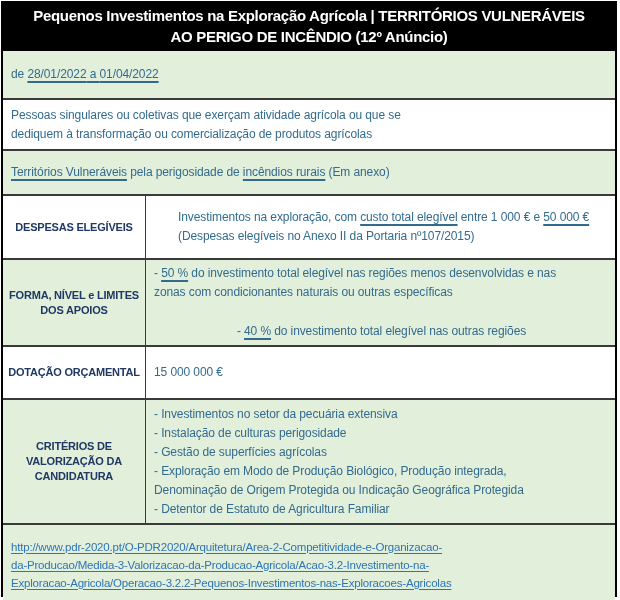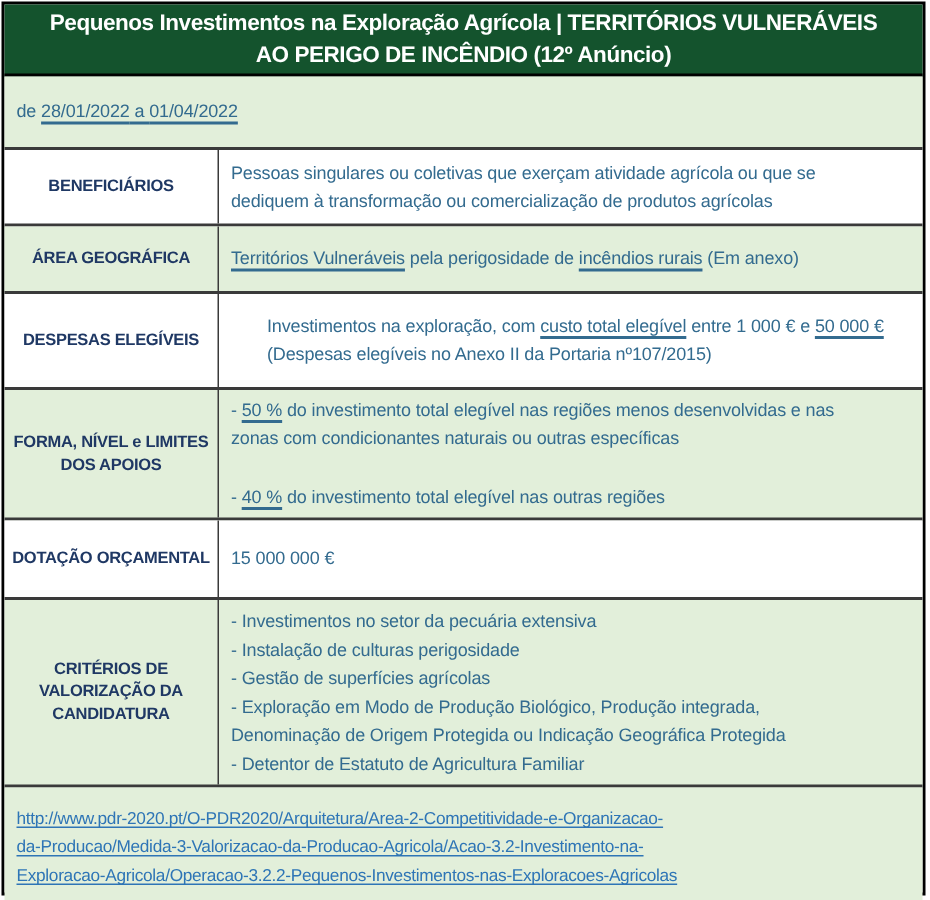--- a/index.html
+++ b/index.html
@@ -10,21 +10,21 @@
   .doc{
     position:absolute;left:1px;top:1px;
     width:616px;height:596px;
     border:2px solid #000000;
     box-sizing:border-box;
     display:flex;flex-direction:column;
     background:#ffffff;
   }
   .hdr{
     flex:0 0 46px;
-    background:#14532d;
+    background:#000000;
     border-bottom:2px solid #000000;
     color:#ffffff;
     display:flex;flex-direction:column;justify-content:center;align-items:center;
     font-weight:bold;font-size:15px;letter-spacing:-0.3px;line-height:21px;
     text-align:center;white-space:nowrap;
   }
   .rows{flex:1;display:flex;flex-direction:column;}
   .row{
     display:flex;box-sizing:border-box;
     border-bottom:2px solid #3a3a3a;
@@ -40,21 +40,21 @@
     color:#1F3864;font-weight:bold;font-size:11px;letter-spacing:-0.2px;line-height:15px;
     padding:2px 4px;
   }
   .cell-content{
     flex:1;box-sizing:border-box;
     display:flex;flex-direction:column;justify-content:center;
     padding:4px 6px 4px 8px;
     color:#336B8F;font-size:12px;letter-spacing:-0.1px;line-height:19px;
   }
   .line{word-break:break-word;}
-  .line.gap{margin-top:20px;}
+  .line.gap{margin-top:20px;text-align:center;}
   .seg.b{font-weight:normal;}
   .seg.u{text-decoration:underline;text-decoration-thickness:1.5px;text-underline-offset:2.5px;}
   .seg.lk{
     color:#2E75B6;text-decoration:underline;text-underline-offset:2px;
     font-size:11.5px;letter-spacing:-0.2px;cursor:pointer;
   }
   .url-line{word-break:break-all;line-height:18px;}
 </style>
 </head>
 <body>
@@ -64,32 +64,26 @@
     <div>Pequenos Investimentos na Exploração Agrícola | TERRITÓRIOS VULNERÁVEIS</div>
     <div>AO PERIGO DE INCÊNDIO (12º Anúncio)</div>
   </div>
   <div class="rows">
       <div class="row shaded" style="flex: 0 0 49px;">
         <div class="cell-content">
           <div class="line"><span class="seg">de </span><span class="seg b u">28/01/2022</span><span class="seg u"> a </span><span class="seg b u">01/04/2022</span></div>
         </div>
       </div>
       <div class="row" style="flex: 0 0 51px;">
-        <div class="cell-label">
-          <span>BENEFICIÁRIOS</span>
-        </div>
         <div class="cell-content">
           <div class="line"><span class="seg">Pessoas singulares ou coletivas que exerçam atividade agrícola ou que se</span></div>
           <div class="line"><span class="seg">dediquem à transformação ou comercialização de produtos agrícolas</span></div>
         </div>
       </div>
       <div class="row shaded" style="flex: 0 0 45px;">
-        <div class="cell-label">
-          <span>ÁREA GEOGRÁFICA</span>
-        </div>
         <div class="cell-content">
           <div class="line"><span class="seg b u">Territórios Vulneráveis</span><span class="seg"> pela perigosidade de </span><span class="seg b u">incêndios rurais</span><span class="seg"> (Em anexo)</span></div>
         </div>
       </div>
       <div class="row" style="flex: 0 0 64px; gap: 24px;">
         <div class="cell-label">
           <span>DESPESAS ELEGÍVEIS</span>
         </div>
         <div class="cell-content">
           <div class="line"><span class="seg">Investimentos na exploração, com </span><span class="seg b u">custo total elegível</span><span class="seg"> entre 1 000 € e </span><span class="seg b u">50 000 €</span></div>

